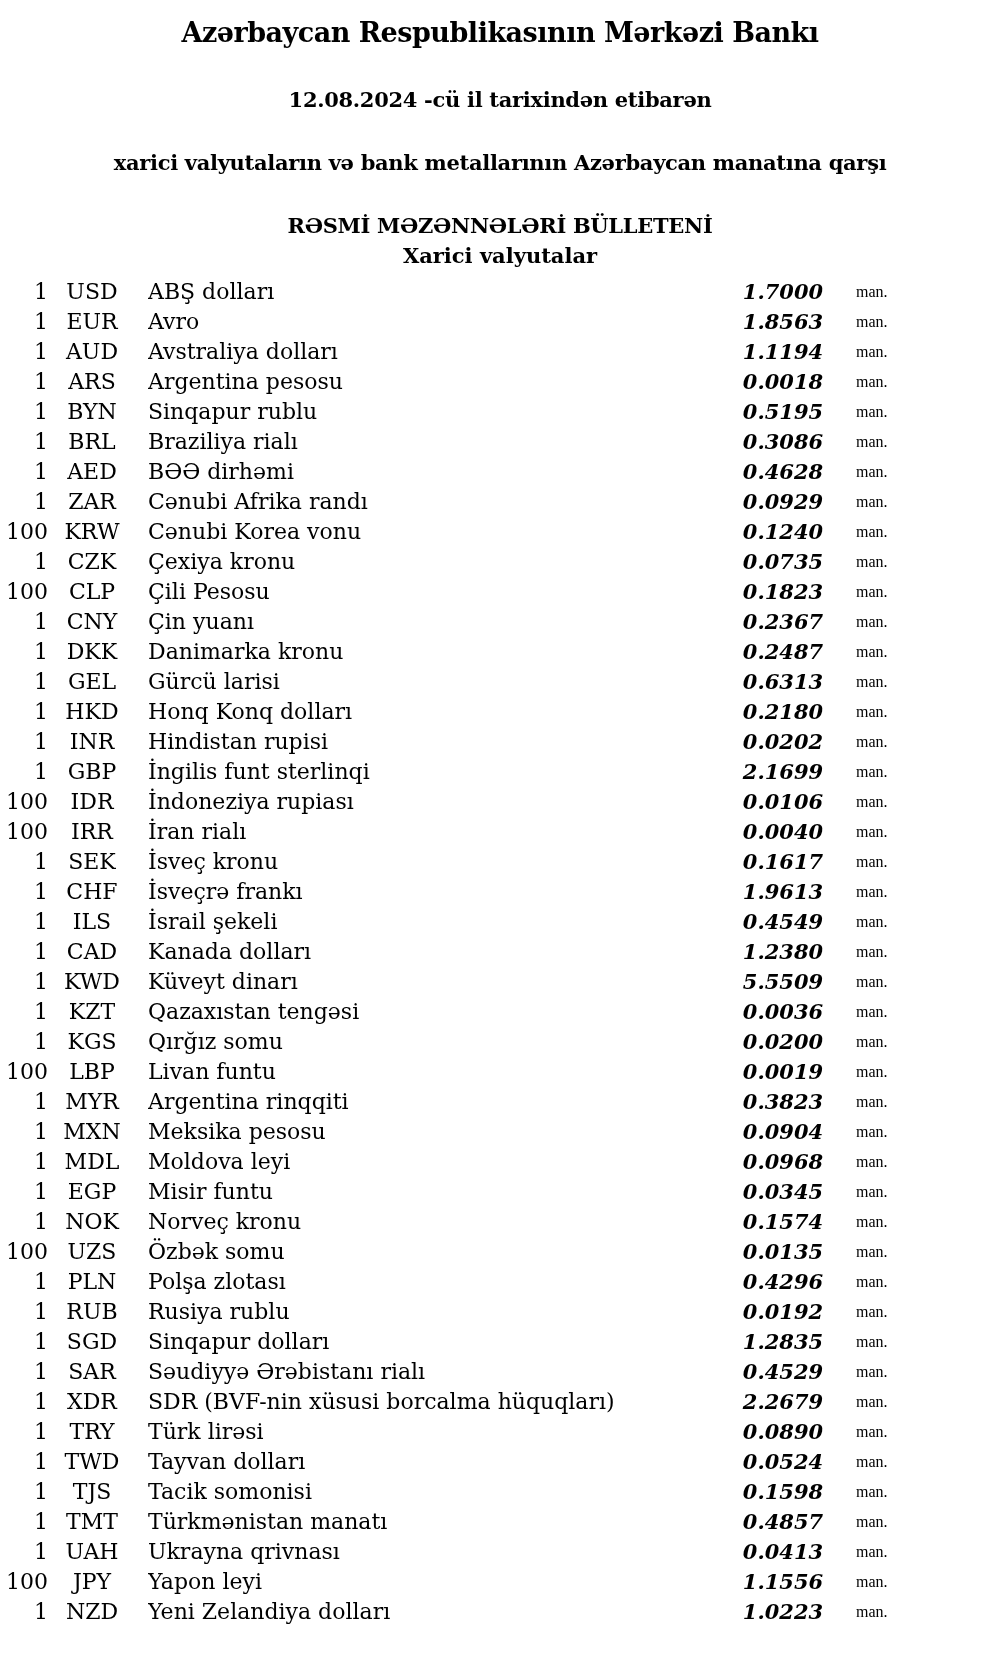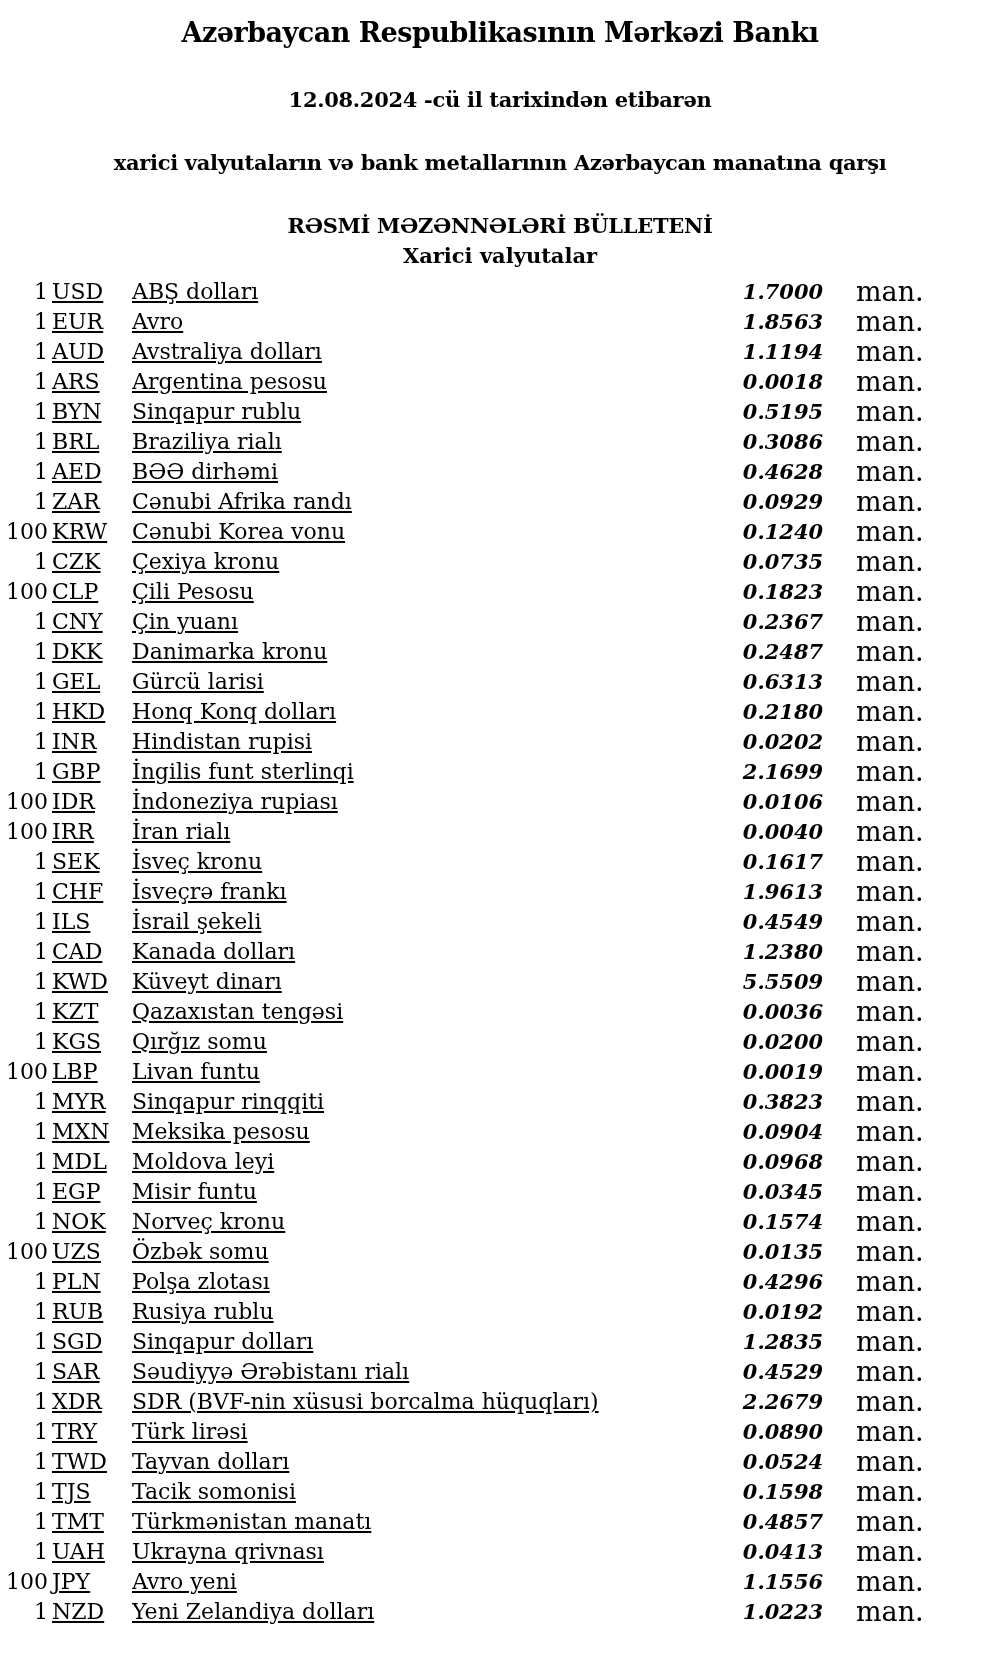--- a/index.html
+++ b/index.html
@@ -50,44 +50,43 @@
     white-space: nowrap;
   }
   .qty {
     width: 48px;
     text-align: right;
     flex: 0 0 auto;
   }
   .code {
     width: 80px;
     margin-left: 4px;
-    text-align: left;
+    text-align: center;
     flex: 0 0 auto;
-    text-decoration: underline;
   }
   .name {
     flex: 1 1 auto;
-    margin-left: 0;
+    margin-left: 16px;
     overflow: hidden;
-    text-decoration: underline;
   }
   .rate {
     flex: 0 0 auto;
     width: 120px;
     text-align: center;
     font-weight: bold;
     font-style: italic;
     font-size: 21px;
   }
   .man {
     flex: 0 0 auto;
     width: 157px;
     box-sizing: border-box;
     padding-left: 13px;
-    font-size: 27px;
+    font-size: 16px;
+    font-family: Liberation Serif, serif;
   }
 </style>
 </head>
 <body>
 
 <div class="page">
   <div class="header">
     <div class="title">Azərbaycan Respublikasının Mərkəzi Bankı</div>
     <div class="hline">12.08.2024 -cü il tarixindən etibarən</div>
     <div class="hline">xarici valyutaların və bank metallarının Azərbaycan manatına qarşı</div>
@@ -282,21 +281,21 @@
       <div class="row">
         <span class="qty">100</span>
         <span class="code">LBP</span>
         <span class="name">Livan funtu</span>
         <span class="rate">0.0019</span>
         <span class="man">man.</span>
       </div>
       <div class="row">
         <span class="qty">1</span>
         <span class="code">MYR</span>
-        <span class="name">Sinqapur rinqqiti</span>
+        <span class="name">Argentina rinqqiti</span>
         <span class="rate">0.3823</span>
         <span class="man">man.</span>
       </div>
       <div class="row">
         <span class="qty">1</span>
         <span class="code">MXN</span>
         <span class="name">Meksika pesosu</span>
         <span class="rate">0.0904</span>
         <span class="man">man.</span>
       </div>
@@ -394,21 +393,21 @@
       <div class="row">
         <span class="qty">1</span>
         <span class="code">UAH</span>
         <span class="name">Ukrayna qrivnası</span>
         <span class="rate">0.0413</span>
         <span class="man">man.</span>
       </div>
       <div class="row">
         <span class="qty">100</span>
         <span class="code">JPY</span>
-        <span class="name">Avro yeni</span>
+        <span class="name">Yapon leyi</span>
         <span class="rate">1.1556</span>
         <span class="man">man.</span>
       </div>
       <div class="row">
         <span class="qty">1</span>
         <span class="code">NZD</span>
         <span class="name">Yeni Zelandiya dolları</span>
         <span class="rate">1.0223</span>
         <span class="man">man.</span>
       </div>

